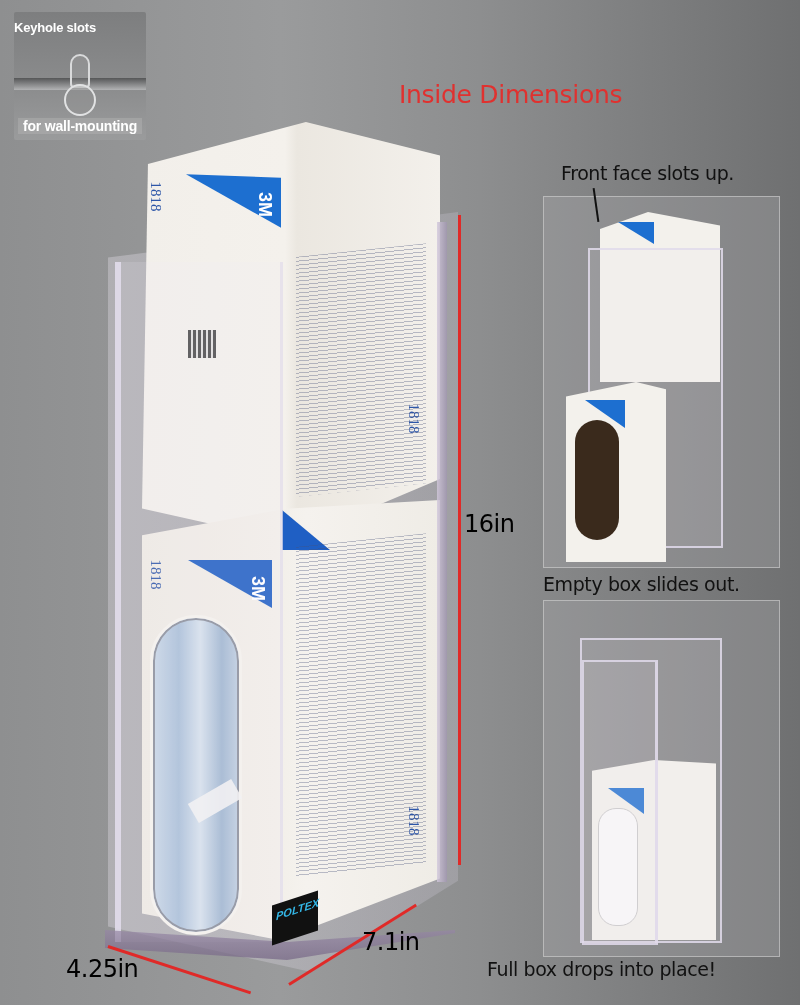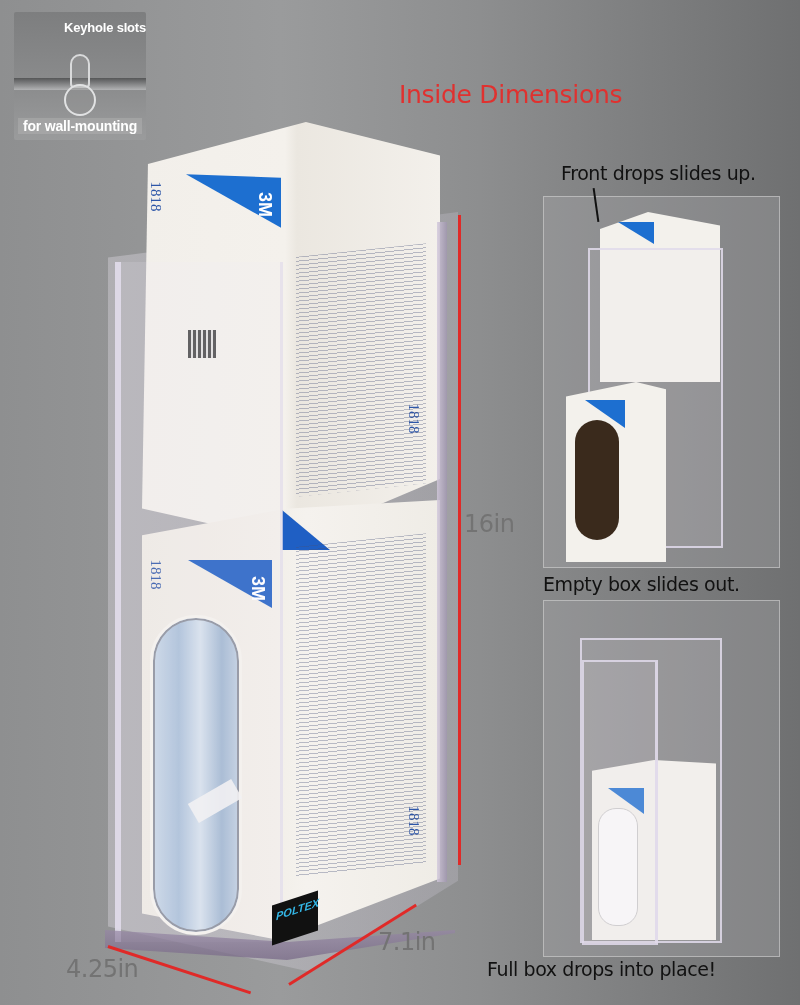--- a/index.html
+++ b/index.html
@@ -26,21 +26,21 @@
     position: absolute; left: 56px; top: 42px; width: 20px; height: 34px;
     border: 2px solid #d9dadb; border-radius: 10px 10px 4px 4px;
     background: rgba(200,200,200,.15);
   }
   .inset .keyhole-round {
     position: absolute; left: 50px; top: 72px; width: 32px; height: 32px;
     border: 2px solid #e1e2e3; border-radius: 50%;
     background: rgba(150,150,150,.35);
   }
   .inset .cap-top {
-    position: absolute; left: 0; right: 0; top: 8px; text-align: right;
+    position: absolute; left: 0; right: 0; top: 8px; text-align: left;
     color: #fff; font-family: "Liberation Sans", sans-serif; font-weight: bold;
     font-size: 13px; letter-spacing: -0.2px;
   }
   .inset .cap-bot {
     position: absolute; left: 4px; right: 4px; bottom: 6px; text-align: center;
     color: #fff; font-family: "Liberation Sans", sans-serif; font-weight: bold;
     font-size: 14px; letter-spacing: -0.2px;
     background: rgba(190,190,190,.35);
   }
 
@@ -111,24 +111,24 @@
   .poltex {
     left: 272px; top: 898px; width: 46px; height: 40px; background: #111;
     color: #34b8e8; font-family: "Liberation Sans", sans-serif; font-weight: bold; font-style: italic;
     font-size: 11px; padding: 6px 2px 0 4px; transform: skewY(-18deg);
   }
 
   
   .line-v { left: 458px; top: 215px; width: 3px; height: 650px; background: #e02a28; }
   .line-a { left: 108px; top: 945px; width: 150px; height: 3px; background: #e02a28; transform: rotate(18deg); transform-origin: left center; }
   .line-b { left: 289px; top: 983px; width: 150px; height: 3px; background: #e02a28; transform: rotate(-32deg); transform-origin: left center; }
-  .meas { color: #737373; font-family: "DejaVu Sans", sans-serif; font-size: 24px; letter-spacing: -0.5px; }
+  .meas { color: #000000; font-family: "DejaVu Sans", sans-serif; font-size: 24px; letter-spacing: -0.5px; }
   .m16 { left: 464px; top: 510px; }
   .m425 { left: 66px; top: 955px; }
-  .m71 { left: 378px; top: 928px; }
+  .m71 { left: 362px; top: 928px; }
 
   
   .panel { background: rgba(170,170,172,.35); border: 1px solid rgba(210,210,210,.6); }
   .panel1 { left: 543px; top: 196px; width: 237px; height: 372px; }
   .panel2 { left: 543px; top: 600px; width: 237px; height: 357px; }
   .pointer { left: 595px; top: 188px; width: 2px; height: 34px; background: #111; transform: rotate(-8deg); }
   .cap { color: #111; font-family: "DejaVu Sans", sans-serif; font-size: 19px; letter-spacing: -0.4px; }
   .cap1 { left: 561px; top: 162px; }
   .cap2 { left: 543px; top: 573px; }
   .cap3 { left: 487px; top: 958px; }
@@ -191,21 +191,21 @@
 <div class="abs meas m71">7.1in</div>
 
 <div class="abs panel panel1"></div>
 <div class="abs mini-box mb1"></div>
 <div class="abs tri mini-tri1"></div>
 <div class="abs acryl ac1"></div>
 <div class="abs mini-box mb2"></div>
 <div class="abs tri mini-tri2"></div>
 <div class="abs mini-oval"></div>
 <div class="abs pointer"></div>
-<div class="abs cap cap1">Front drops slides up.</div>
+<div class="abs cap cap1">Front face slots up.</div>
 
 <div class="abs panel panel2"></div>
 <div class="abs mini-box mb3"></div>
 <div class="abs tri mini-tri3"></div>
 <div class="abs mini-oval2"></div>
 <div class="abs acryl ac2"></div>
 <div class="abs acryl ac2-front"></div>
 <div class="abs cap cap2">Empty box slides out.</div>
 <div class="abs cap cap3">Full box drops into place!</div>
 

